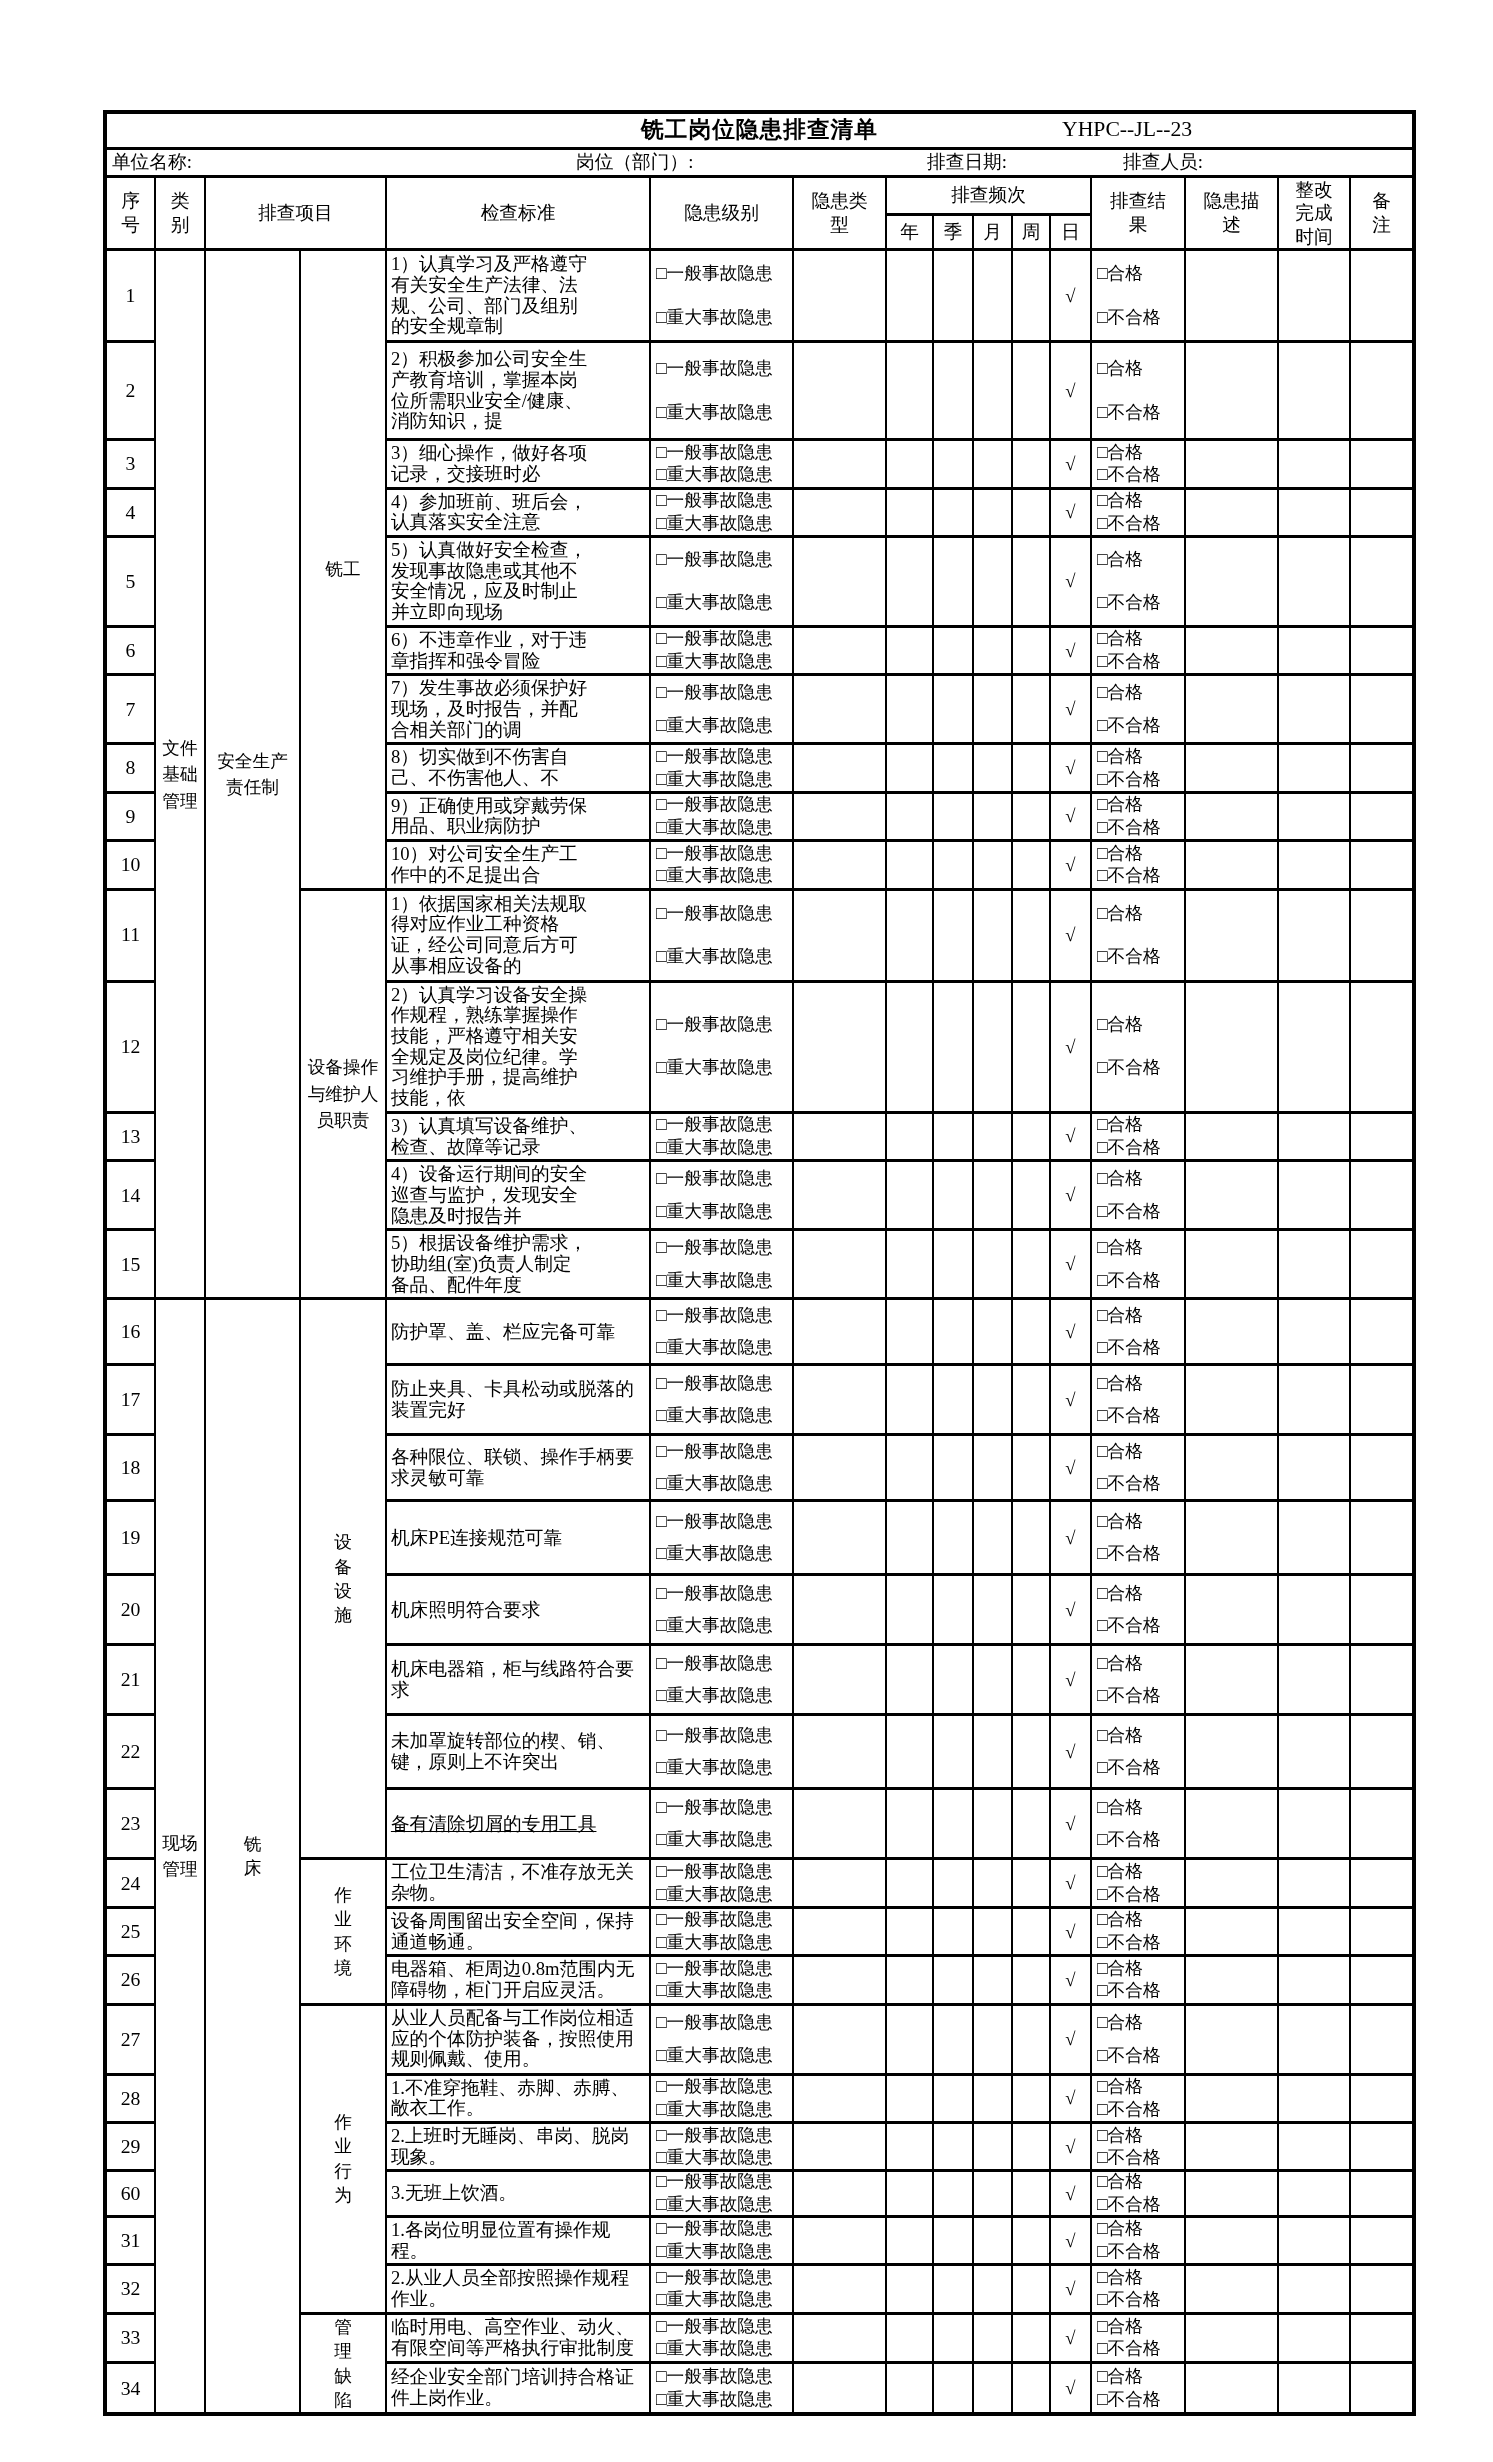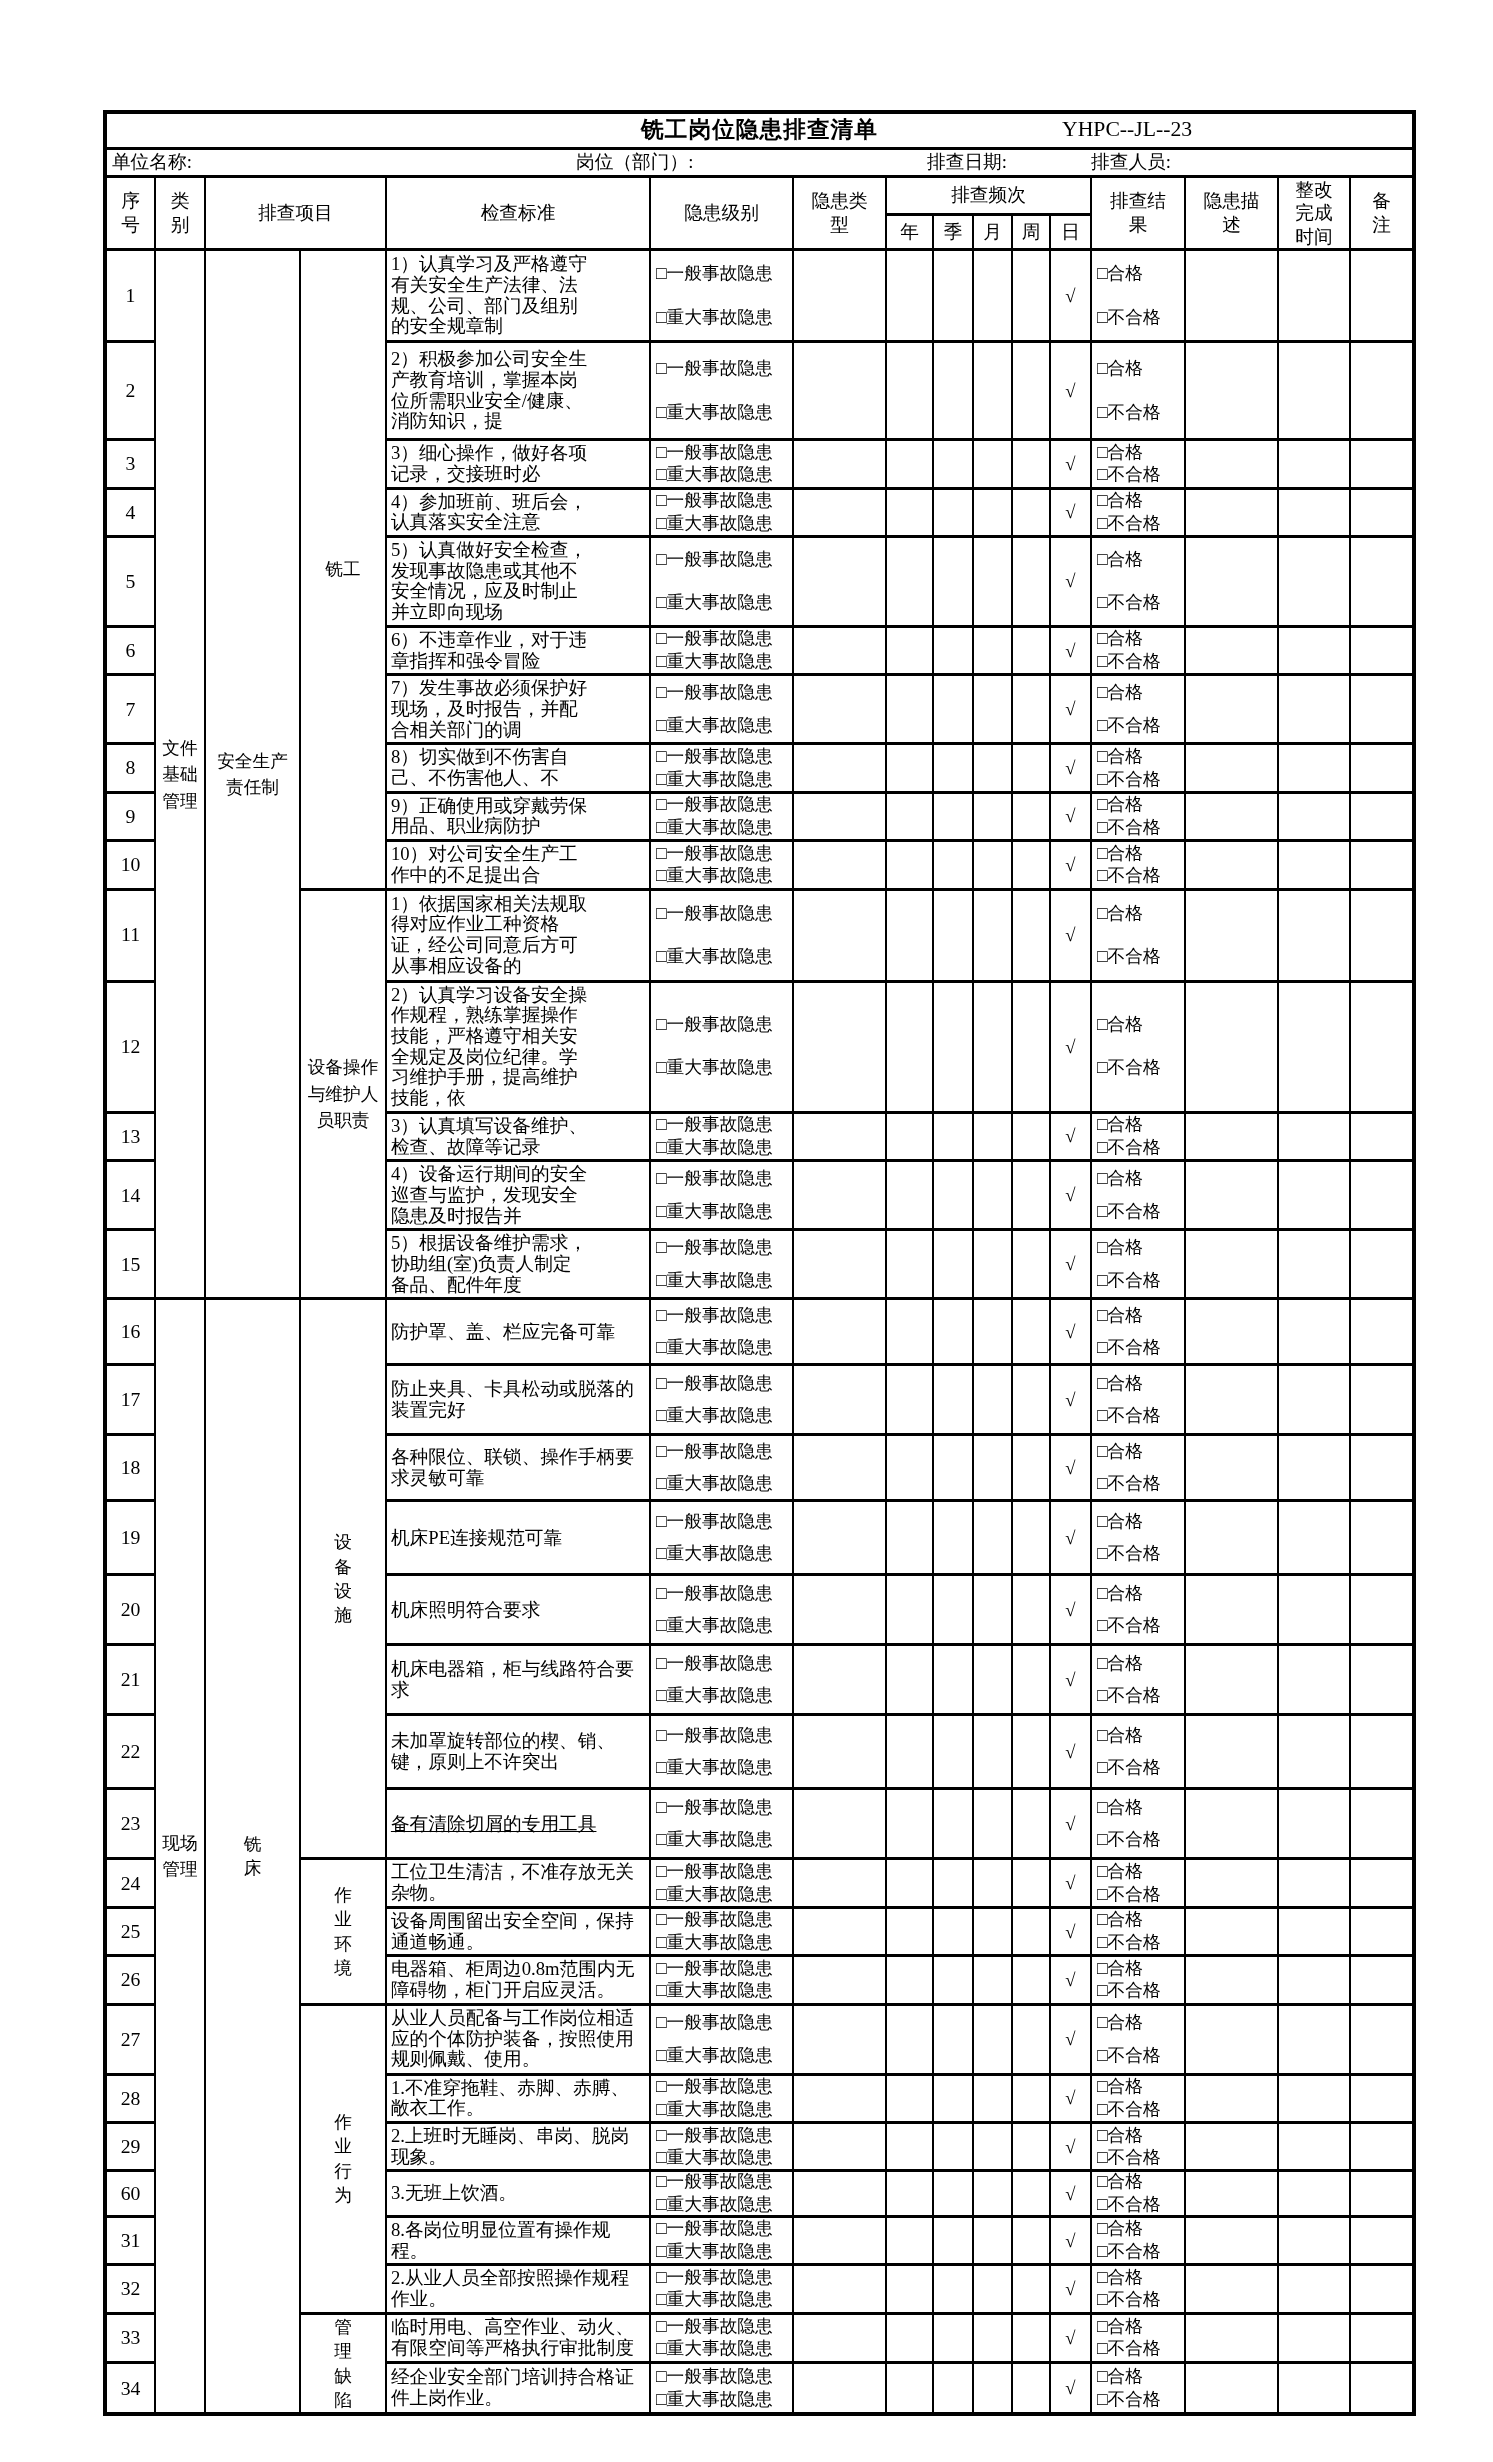--- a/index.html
+++ b/index.html
@@ -5,21 +5,21 @@
   html,body{margin:0;padding:0;background:#fff;}
   body{width:1494px;height:2484px;font-family:"Liberation Serif","DejaVu Serif",serif;color:#000;}
   .page{position:relative;width:1494px;height:2484px;background:#fff;overflow:hidden;}
   table.sheet{position:absolute;left:103px;top:110px;width:1310px;border-collapse:collapse;table-layout:fixed;border:4.4px solid #000;}
   td,th{border:2px solid #000;border-top-width:3px;border-bottom-width:3px;padding:0;vertical-align:middle;text-align:center;font-weight:normal;font-size:17.7px;line-height:1.18;overflow:hidden;}
   tr.title-row td{height:32.5px;position:relative;}
   .doc-title{position:absolute;left:50%;top:50%;transform:translate(-50%,-50%);font-size:22.7px;font-weight:bold;white-space:nowrap;letter-spacing:1px;}
   .doc-no{position:absolute;left:955px;top:50%;transform:translateY(-50%);font-size:21.7px;white-space:nowrap;}
   tr.info-row td{height:25.6px;position:relative;}
   .info-lbl{position:absolute;top:50%;transform:translateY(-50%);font-size:18.7px;white-space:nowrap;}
-  .i-unit{left:4.9px;} .i-pos{left:469px;} .i-date{left:820px;} .i-insp{left:984px;font-family:Liberation Serif, serif;}
+  .i-unit{left:4.9px;} .i-pos{left:469px;} .i-date{left:820px;} .i-insp{left:1016px;font-family:Liberation Serif, serif;}
   tr.head1 th{height:27.6px;} tr.head2 th{height:25.6px;}
   th{font-size:18.7px;}
   .hwrap2{width:21.7px;margin:9px auto;word-break:break-all;line-height:1.3;}
   .hwrap3{width:60px;margin:0 auto;word-break:break-all;line-height:1.3;}
   .hwrap-rect{width:41px;margin:0 auto;word-break:break-all;line-height:1.25;}
   .c-seq{font-size:19.7px;}
   .wrap2{width:39px;margin:0 auto;word-break:break-all;line-height:1.5;}
   .wrap4{width:75px;margin:0 auto;word-break:break-all;line-height:1.5;}
   .vtext{width:20.7px;margin:0 auto;word-break:break-all;line-height:1.38;}
   .std-in{max-width:246px;margin:0;padding:2px 2px 2px 3.9px;text-align:left;font-size:18.7px;line-height:20.7px;}
@@ -937,21 +937,21 @@
               <div>□不合格</div>
             </div>
           </td>
           <td></td>
           <td></td>
           <td></td>
         </tr>
         <tr style="height: 42px;">
           <td class="c-seq">31</td>
           <td class="c-std" style="text-align: left;">
-            <div class="std-in">8.各岗位明显位置有操作规程。</div>
+            <div class="std-in">1.各岗位明显位置有操作规程。</div>
           </td>
           <td>
             <div class="opt-wrap">
               <div>□一般事故隐患</div>
               <div>□重大事故隐患</div>
             </div>
           </td>
           <td></td>
           <td></td>
           <td></td>

